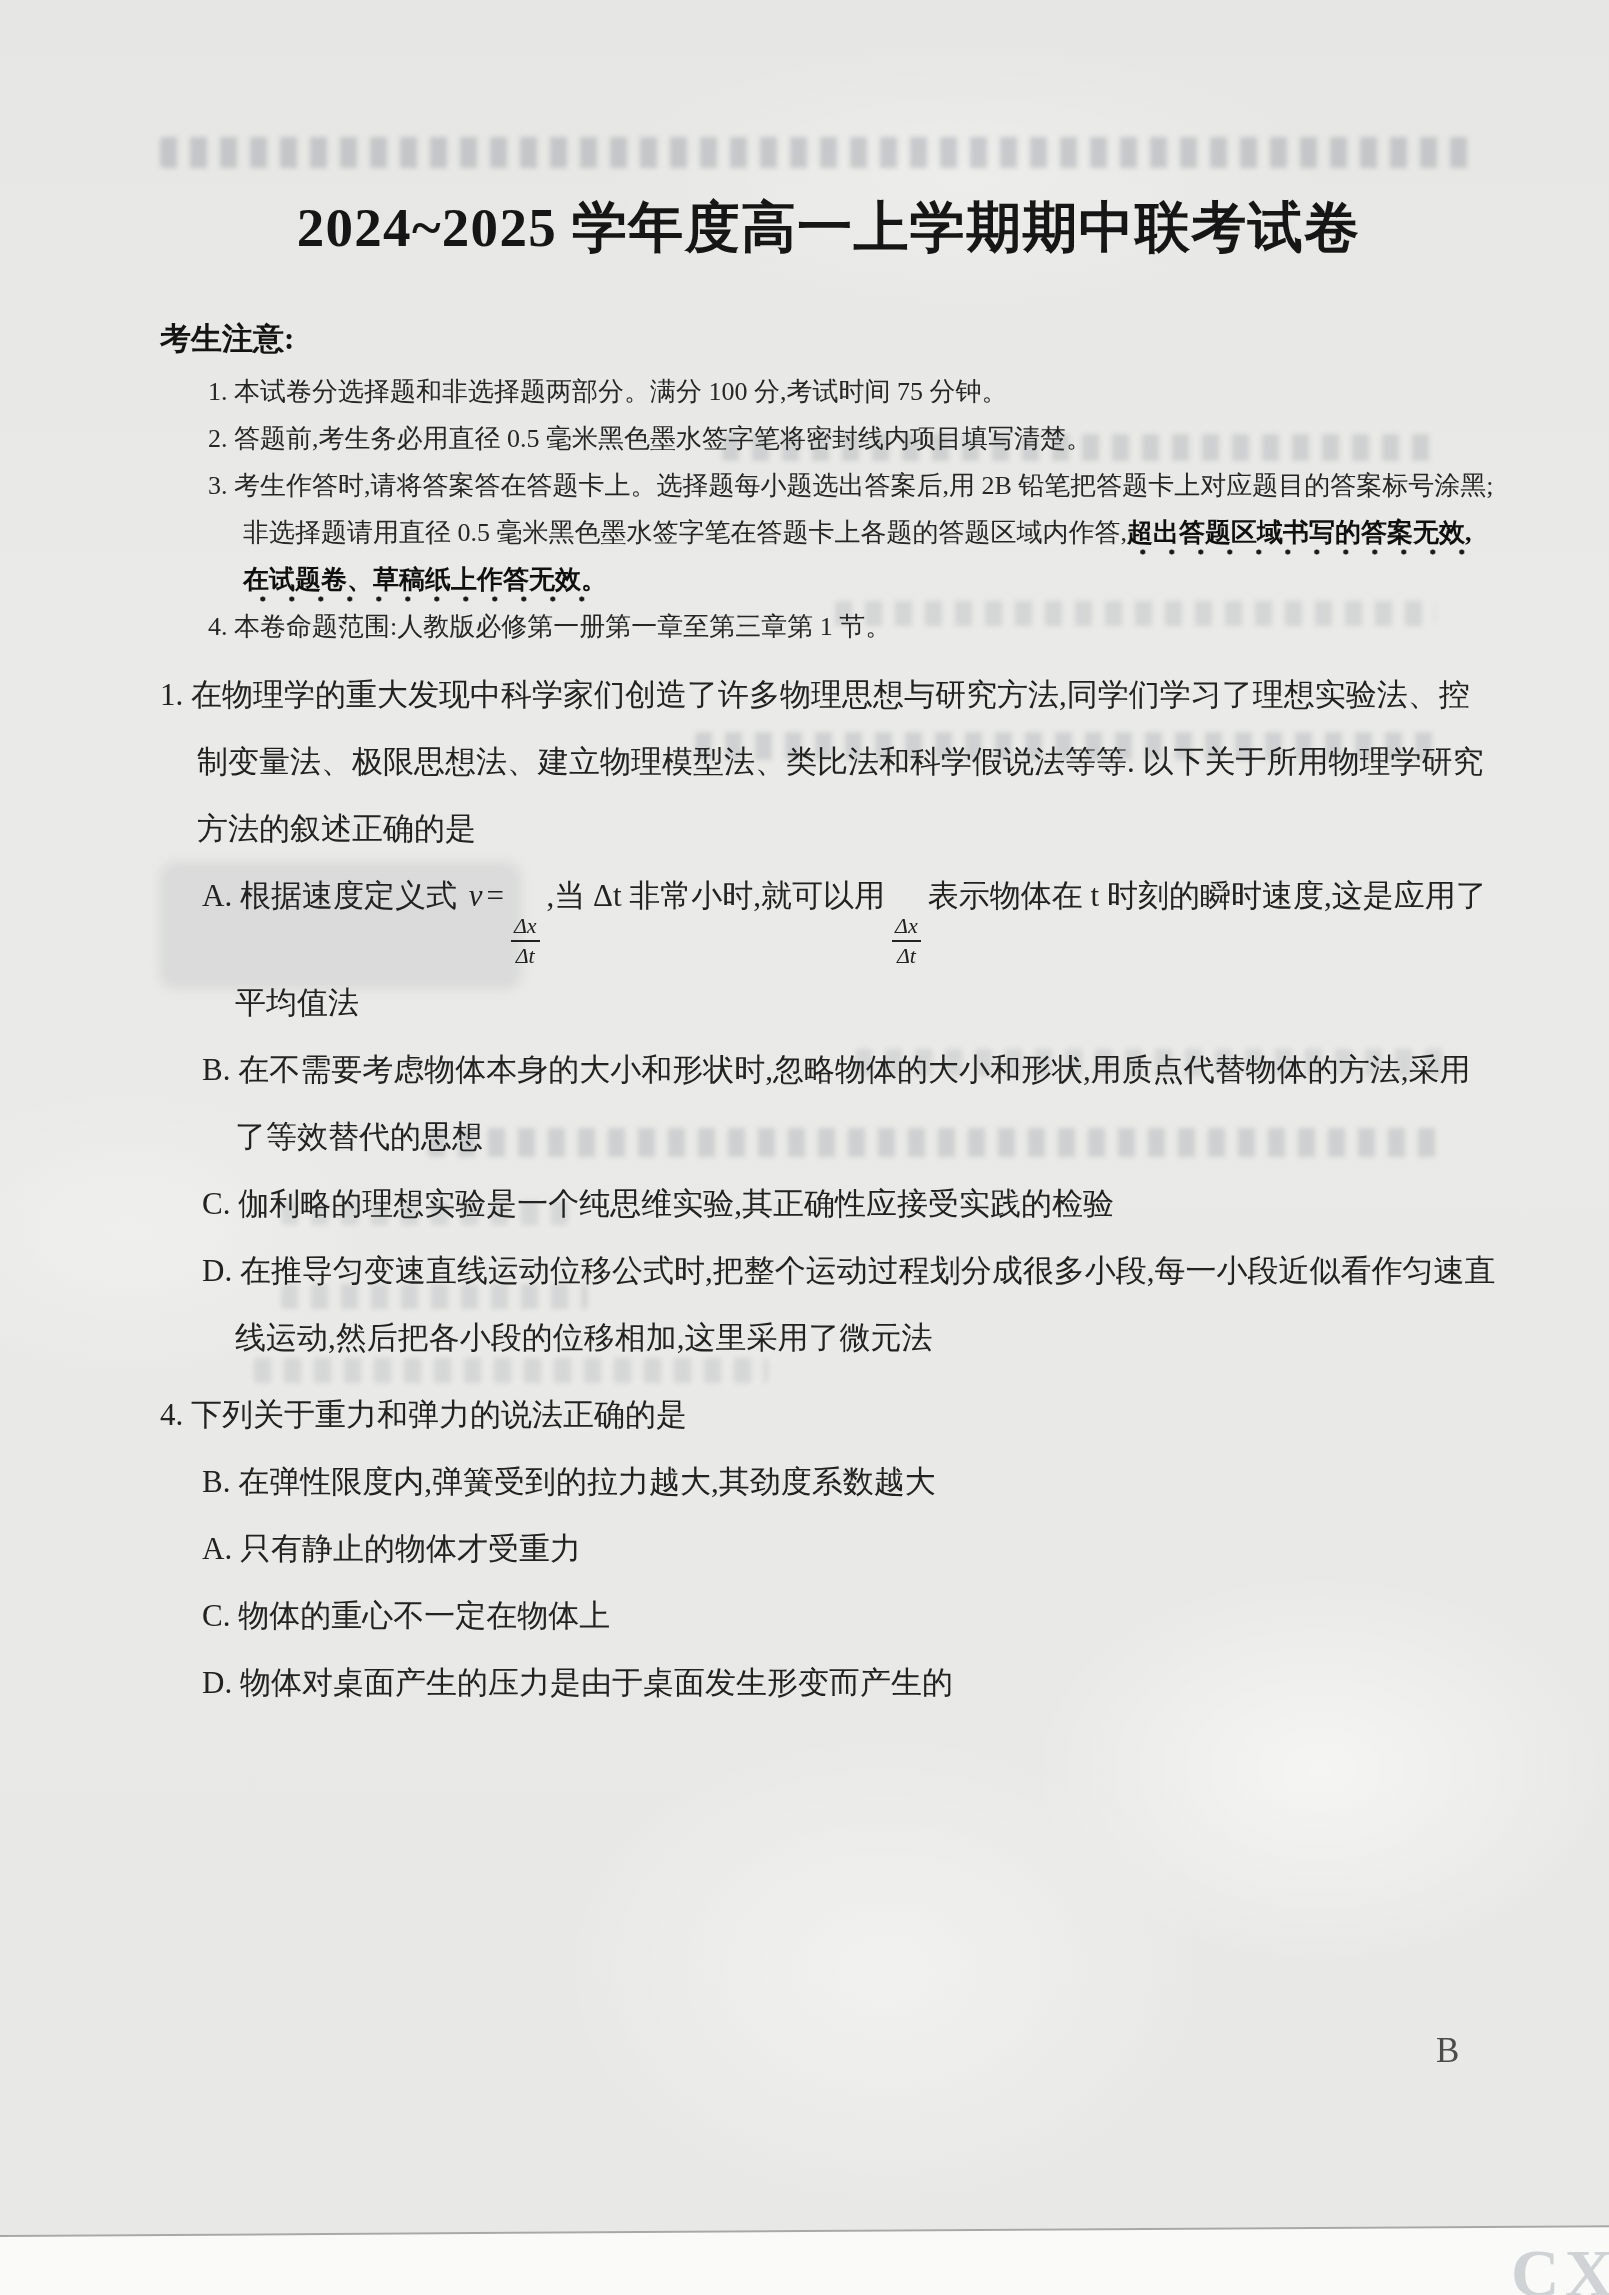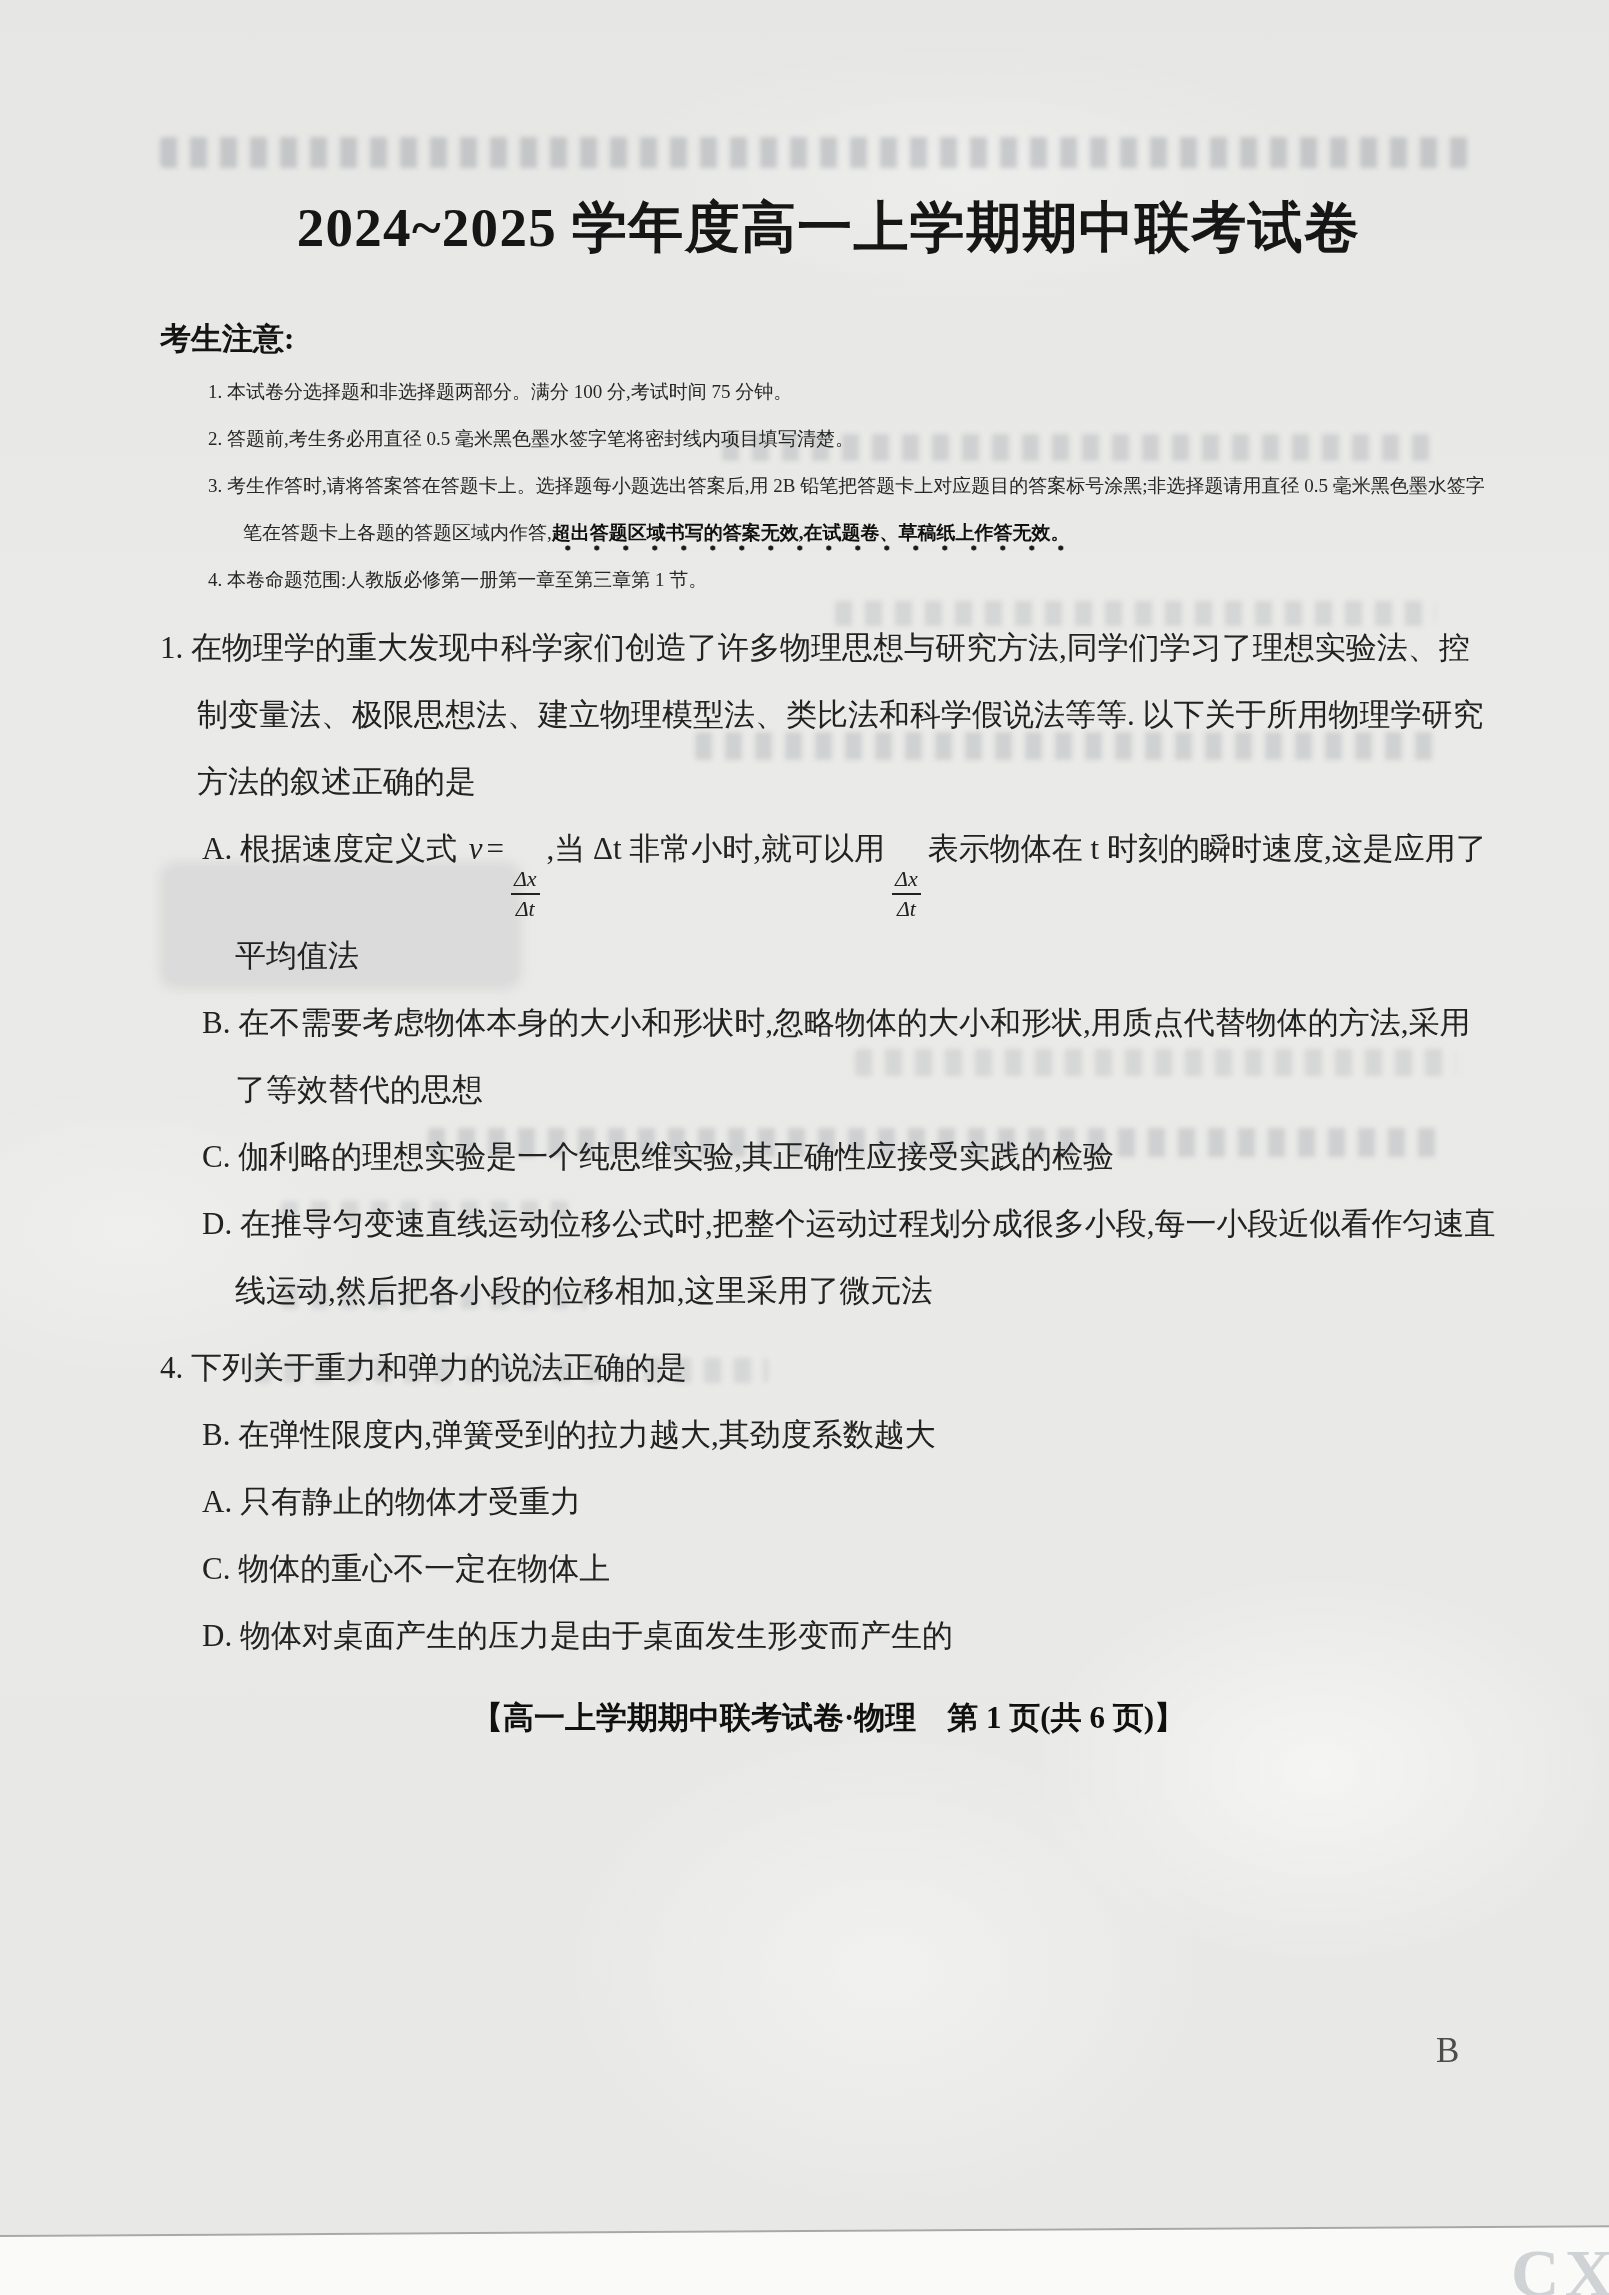--- a/index.html
+++ b/index.html
@@ -45,21 +45,21 @@
     position:absolute;z-index:1;border-radius:16px;filter:blur(5.3px);
     background:rgba(120,126,138,.14);
   }
   
   .content{position:relative;z-index:2;padding:195px 112px 0 160px;color:#222;}
   .title1{margin:0;text-align:center;font-size:55px;line-height:1.2;font-weight:700;
           letter-spacing:1.3px;color:#161616;}
   .title2{margin:37px 0 0;text-align:center;font-size:49px;font-weight:700;
           letter-spacing:1.45em;padding-left:1.45em;color:#161616;}
   .notice-head{margin:57px 0 0;font-size:31px;font-weight:700;color:#141414;}
-  .notice{margin:8px 0 0;padding-left:48px;font-size:19px;line-height:47px;color:#262626;}
+  .notice{margin:8px 0 0;padding-left:48px;font-size:26px;line-height:47px;color:#262626;}
   .nitem{margin:0;text-indent:-35px;padding-left:35px;}
   .emph{
     font-weight:700;color:#101010;
     background-image:radial-gradient(circle,#1b1b1b 2.3px,transparent 2.8px);
     background-size:29px 8px;background-repeat:repeat-x;background-position:1.3px 100%;
     padding-bottom:9.4px;
   }
   .section-head{margin:35px 0 0;font-size:31px;font-weight:700;line-height:67px;
                 color:#101010;padding-left:41px;text-indent:-41px;}
   .qstem{margin:10.7px 0 0;font-size:31px;line-height:67px;padding-left:37px;text-indent:-37px;}
@@ -113,20 +113,19 @@
     <p class="option">B. 在不需要考虑物体本身的大小和形状时,忽略物体的大小和形状,用质点代替物体的方法,采用了等效替代的思想</p>
     <p class="option">C. 伽利略的理想实验是一个纯思维实验,其正确性应接受实践的检验</p>
     <p class="option">D. 在推导匀变速直线运动位移公式时,把整个运动过程划分成很多小段,每一小段近似看作匀速直线运动,然后把各小段的位移相加,这里采用了微元法</p>
 
     <p class="qstem">4. 下列关于重力和弹力的说法正确的是</p>
     <p class="option">B. 在弹性限度内,弹簧受到的拉力越大,其劲度系数越大</p>
     <p class="option">A. 只有静止的物体才受重力</p>
     <p class="option">C. 物体的重心不一定在物体上</p>
     <p class="option">D. 物体对桌面产生的压力是由于桌面发生形变而产生的</p>
 
-    <p class="footer">【高一上学期期中联考试卷·物理　第 1 页(共 6 页)】</p>
   </div>
 
   <div class="side-mark">B</div>
   <div class="page-edge"></div>
   <div class="corner-mark">CX</div>
 </div>
 
 
 </body></html>

